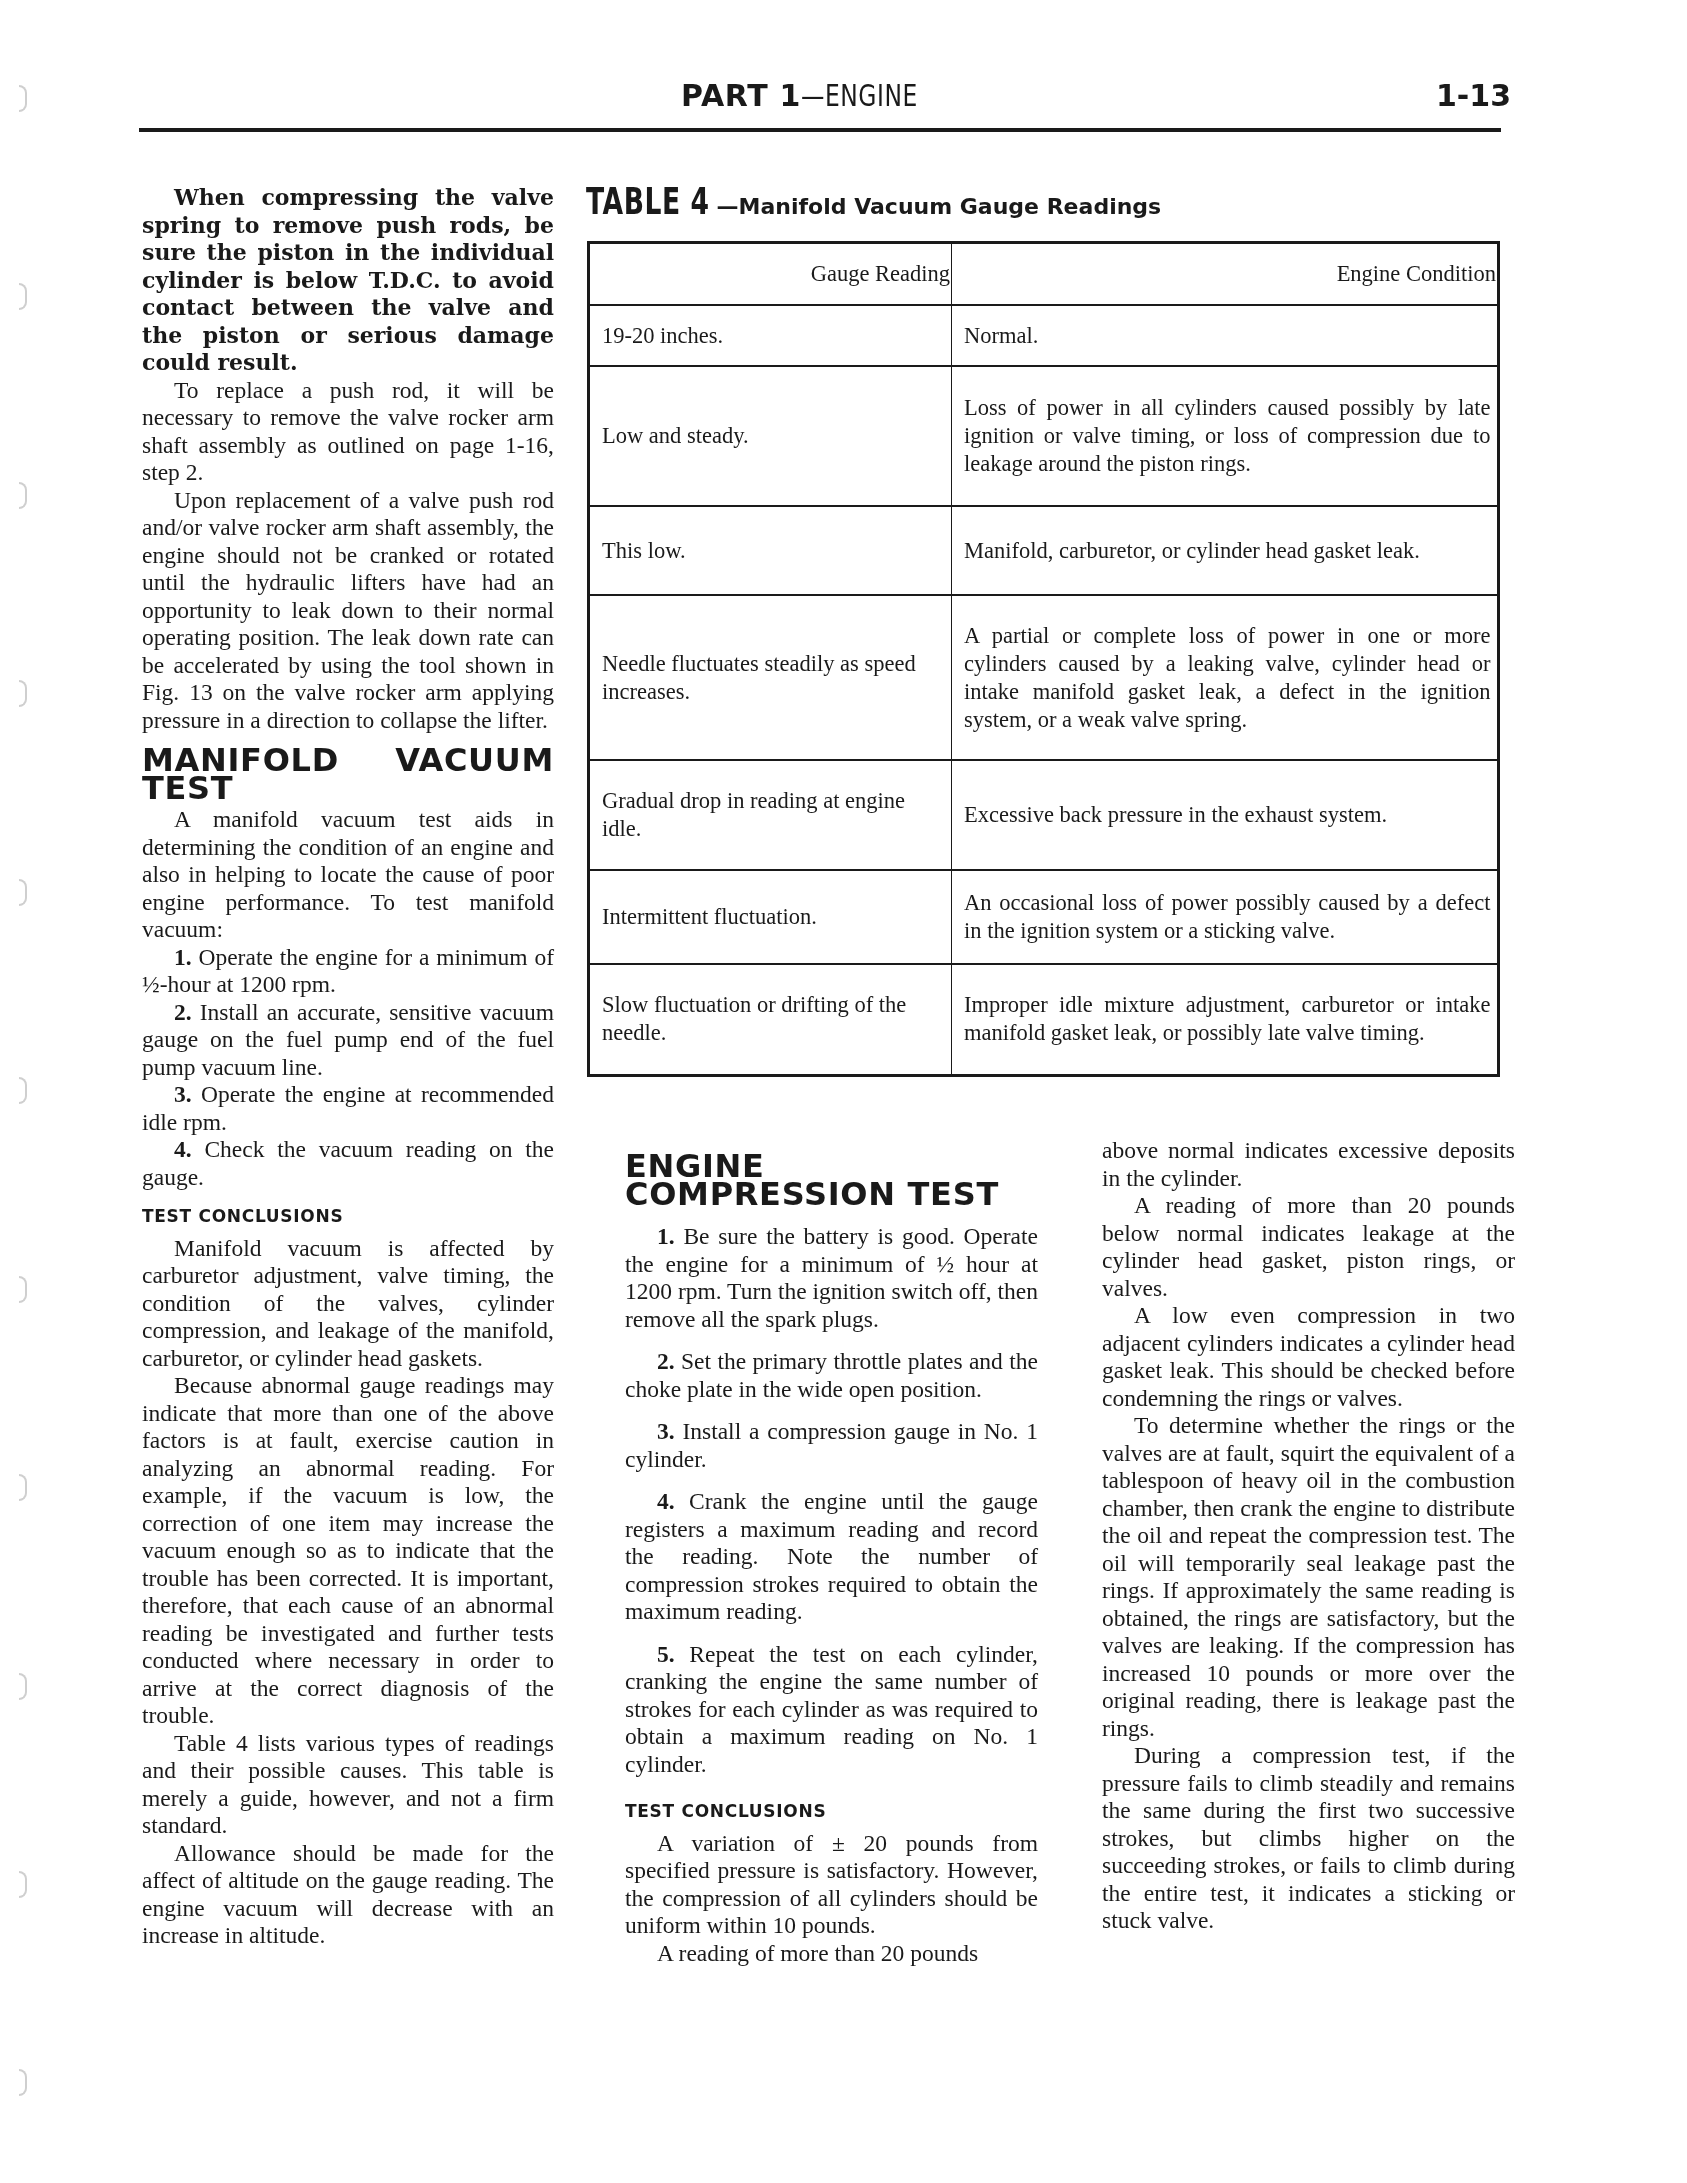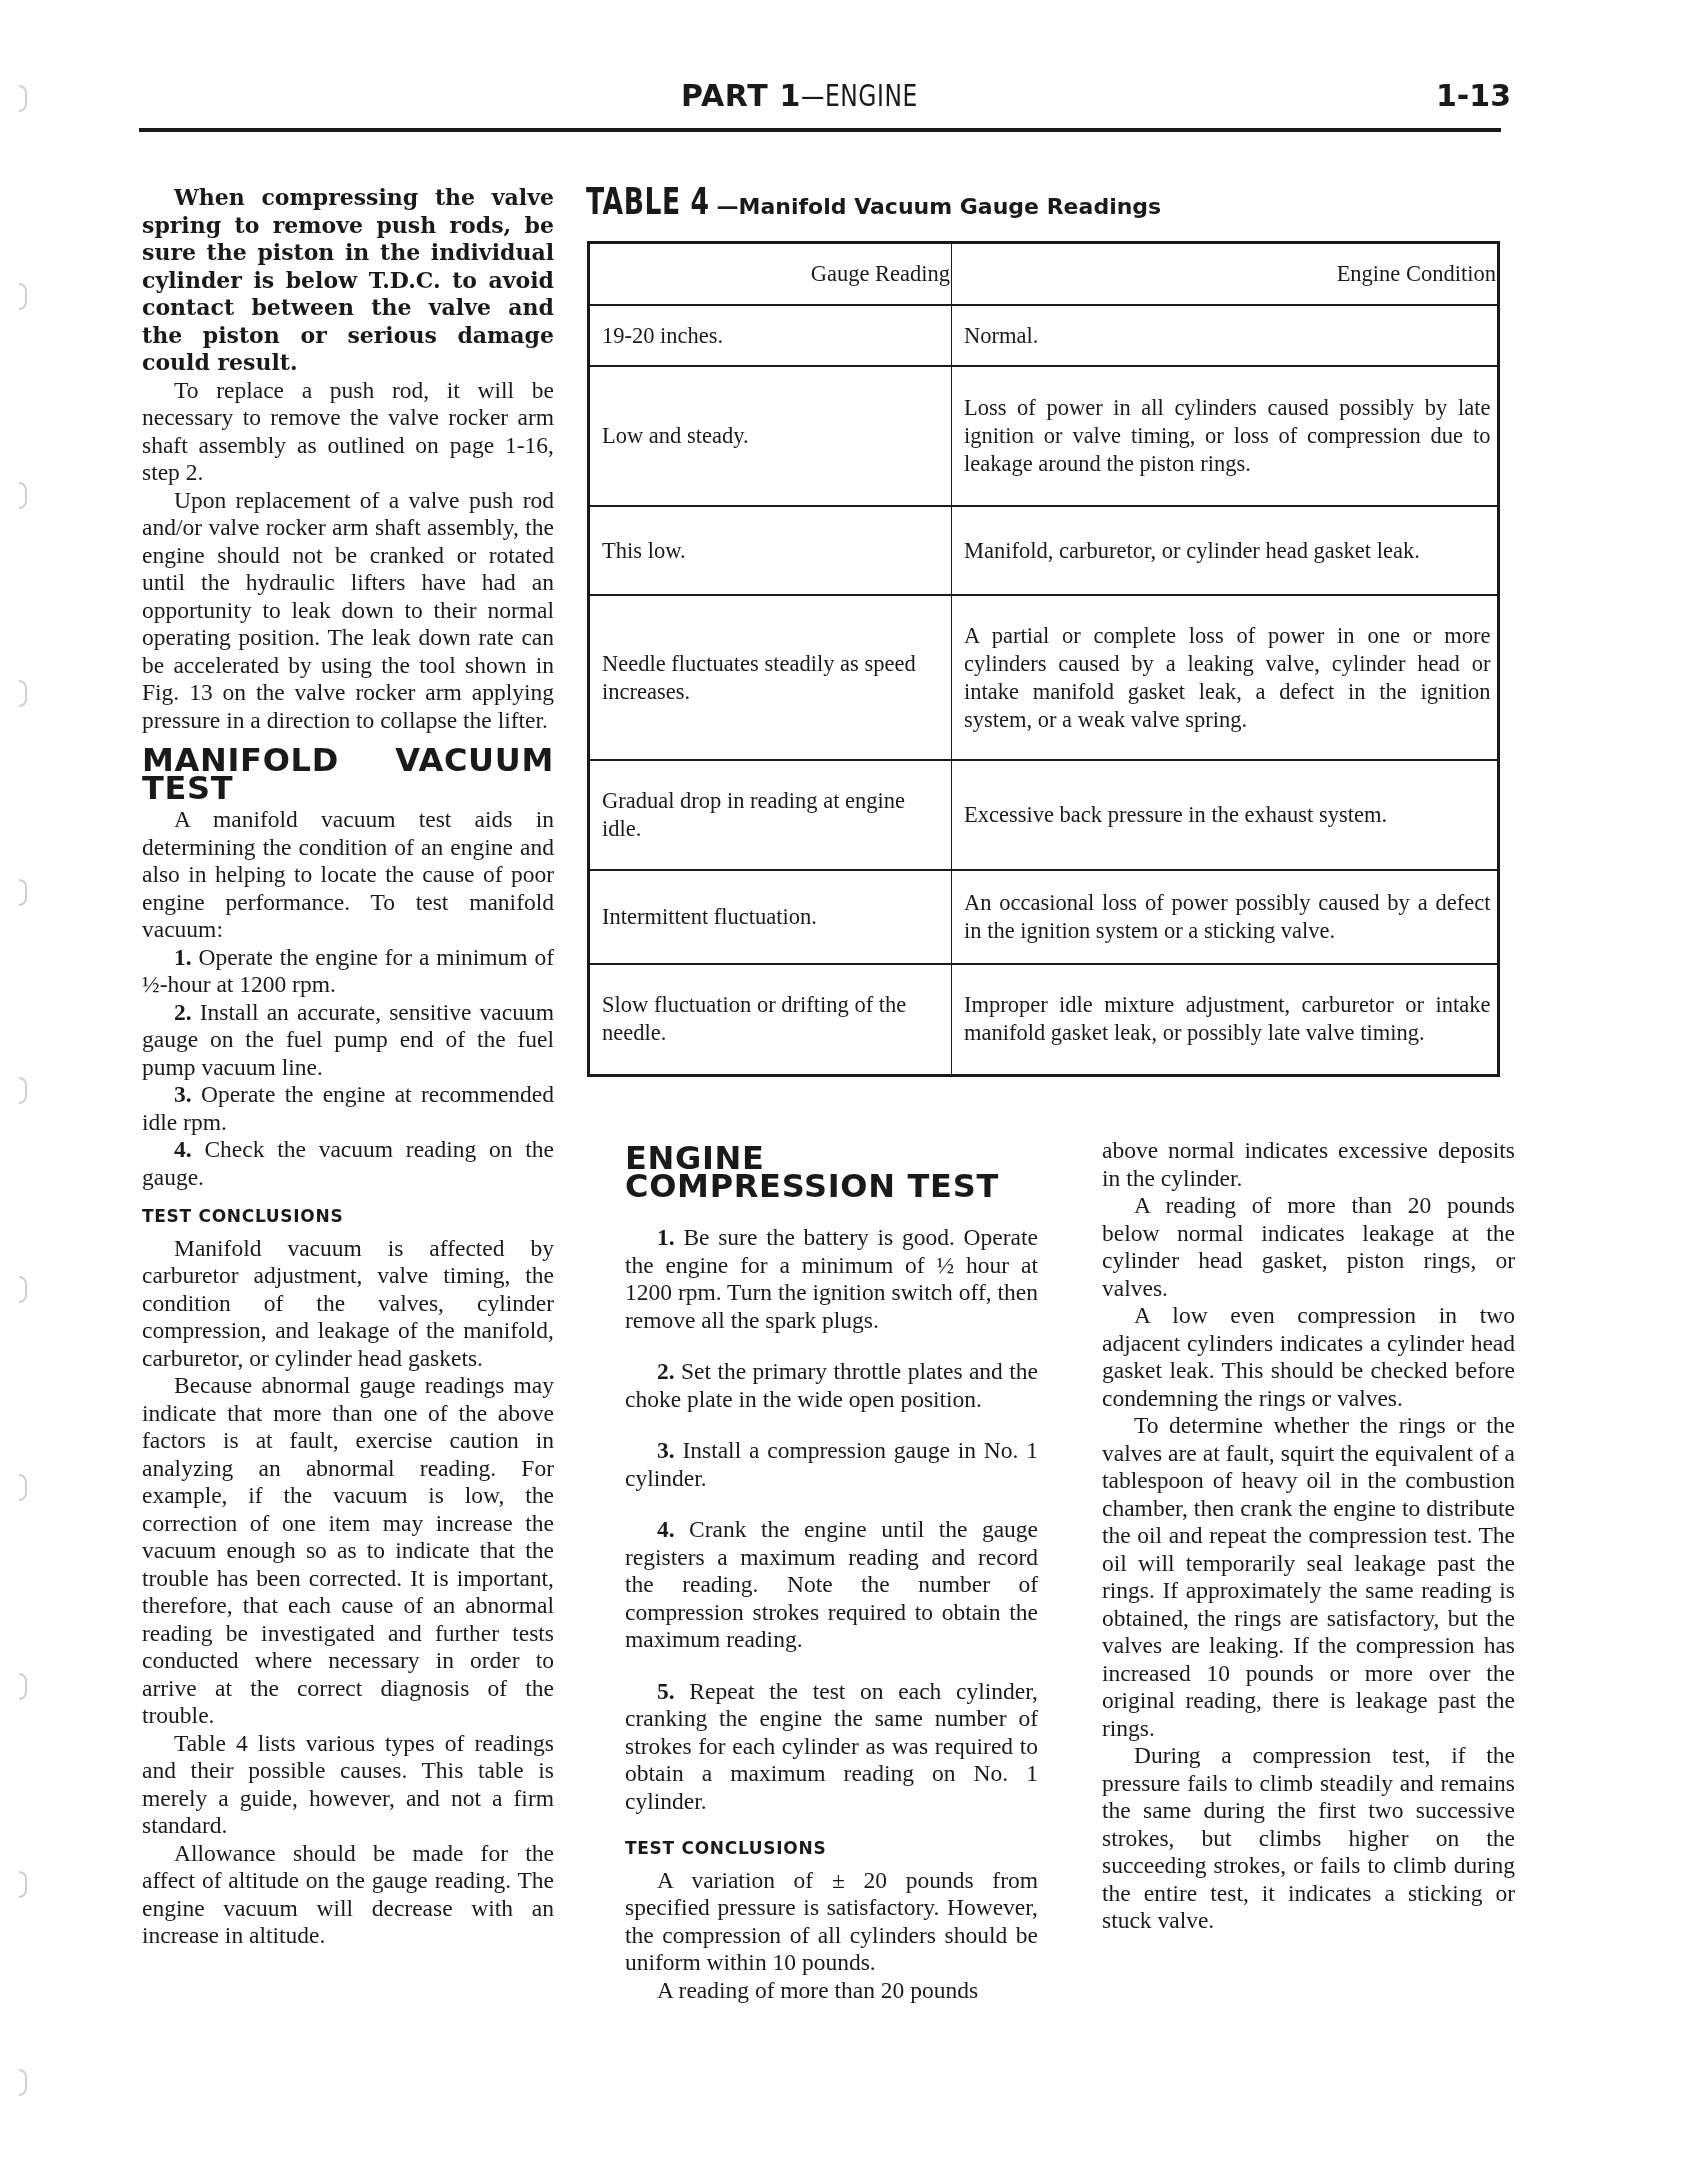--- a/index.html
+++ b/index.html
@@ -12,21 +12,21 @@
   #page-number { left: 1436px; top: 78px; font-size: 30px; font-weight: bold; font-family: "DejaVu Sans", "Liberation Sans", sans-serif; }
   #header-rule { left: 139px; top: 128px; width: 1362px; height: 4px; background: #1a1a1a; }
 
   
   .hole { width: 6.6px; height: 22.5px; border: 2px solid #cfcfcf; border-left: none; border-radius: 0 13.2px 13.2px 0; }
 
   
   .col { font-family: "Liberation Serif", "DejaVu Serif", serif; font-size: 23.5px; line-height: 27.5px; text-align: justify; }
   .col p { margin: 0; text-indent: 32px; hyphens: none; }
   .col p.noind { text-indent: 0; }
-  .col p.gap { margin-top: 24px; }
+  .col p.gap { margin-top: 15px; }
   .col b.num { font-weight: bold; }
   .warn { font-weight: bold; font-family: "DejaVu Serif", serif; font-size: 22px; }
   .h-section { font-family: "DejaVu Sans", "Liberation Sans", sans-serif; font-weight: bold; font-size: 32px; letter-spacing: 0.7px; margin: 13.2px 0 4px 0; }
   .h-sub { font-family: "DejaVu Sans", "Liberation Sans", sans-serif; font-weight: bold; font-size: 17px; letter-spacing: 0.7px; margin: 12px 0 4px 0; }
 
   #col-left { left: 142px; top: 184px; width: 412px; }
   #col-mid { left: 625px; top: 1137px; width: 413px; }
   #col-right { left: 1102px; top: 1137px; width: 413px; }
 
   
@@ -118,21 +118,21 @@
       <td class="condition">An occasional loss of power possibly caused by a defect in the ignition system or a sticking valve.</td>
     </tr>
     <tr style="height:111px">
       <td class="reading">Slow fluctuation or drifting of the needle.</td>
       <td class="condition">Improper idle mixture adjustment, carburetor or intake manifold gasket leak, or possibly late valve timing.</td>
     </tr>
   </tbody>
 </table>
 
 <div id="col-mid" class="abs col">
-  <div class="h-section" style="margin-top:8px">ENGINE COMPRESSION TEST</div>
+  <div class="h-section" style="margin-top:16px">ENGINE COMPRESSION TEST</div>
   <p class="gap"><b class="num">1.</b> <span>Be sure the battery is good. Operate the engine for a minimum of ½ hour at 1200 rpm. Turn the ignition switch off, then remove all the spark plugs.</span></p>
   <p class="gap"><b class="num">2.</b> <span>Set the primary throttle plates and the choke plate in the wide open position.</span></p>
   <p class="gap"><b class="num">3.</b> <span>Install a compression gauge in No. 1 cylinder.</span></p>
   <p class="gap"><b class="num">4.</b> <span>Crank the engine until the gauge registers a maximum reading and record the reading. Note the number of compression strokes required to obtain the maximum reading.</span></p>
   <p class="gap"><b class="num">5.</b> <span>Repeat the test on each cylinder, cranking the engine the same number of strokes for each cylinder as was required to obtain a maximum reading on No. 1 cylinder.</span></p>
 
   <div class="h-sub" style="margin-top:20px">TEST CONCLUSIONS</div>
   <p>A variation of ± 20 pounds from specified pressure is satisfactory. However, the compression of all cylinders should be uniform within 10 pounds.</p>
   <p>A reading of more than 20 pounds</p>
 </div>

